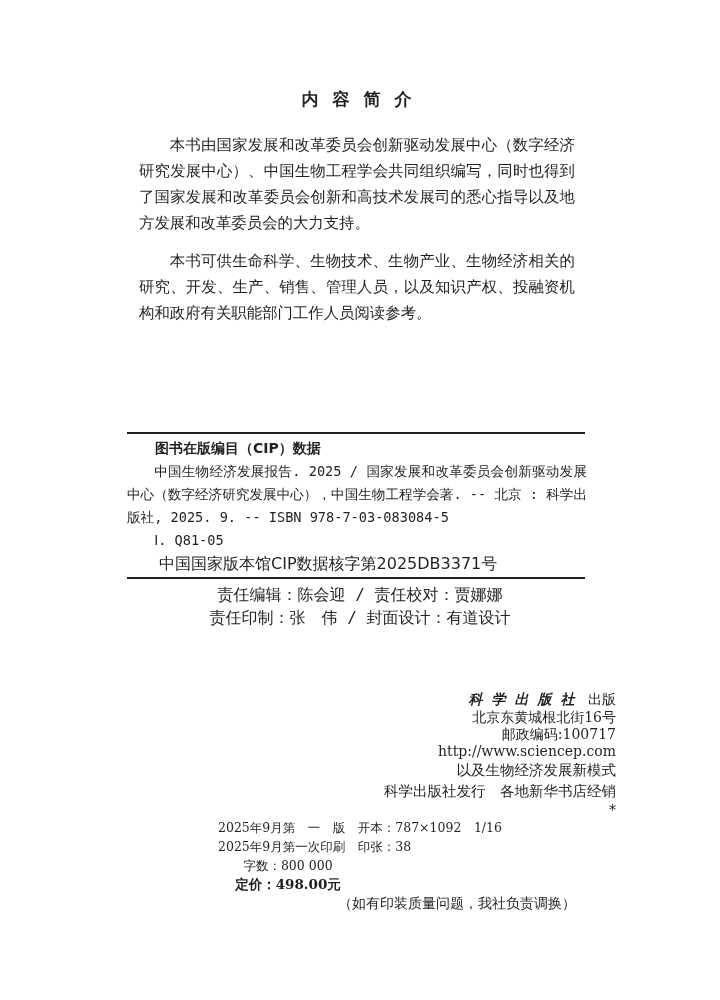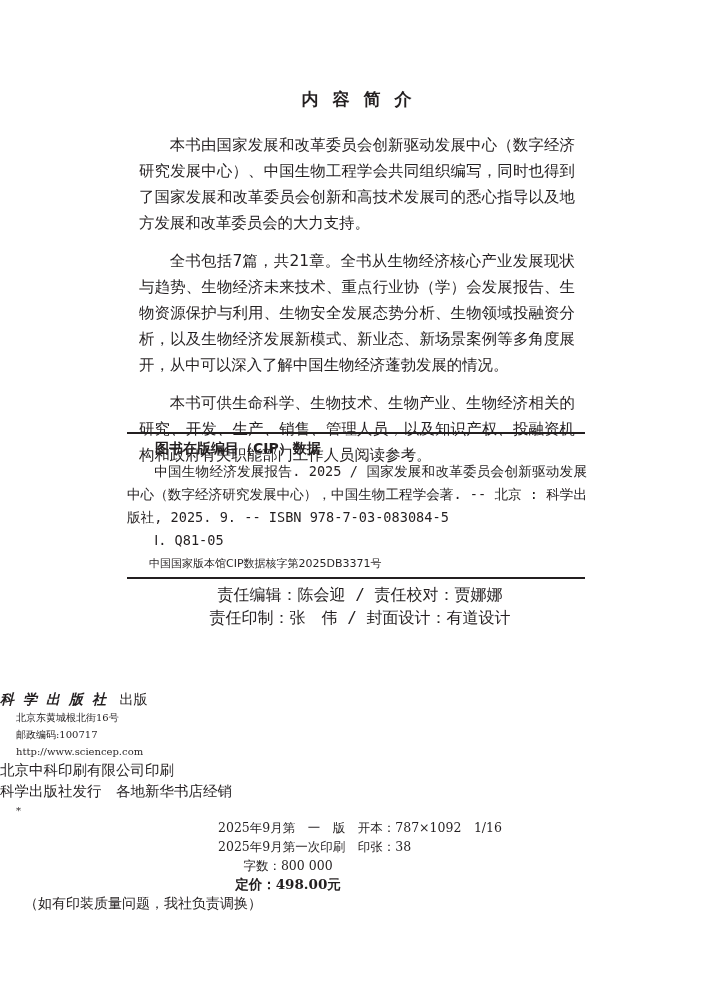--- a/index.html
+++ b/index.html
@@ -22,50 +22,49 @@
   .intro p { margin: 12px; text-indent: 2em; }
   .rule { left: 127px; width: 458px; height: 1.6px; background: #231f20; }
   .cip {
     left: 127px; width: 460px; top: 437px;
     font-size: 14px; line-height: 23px;
     font-family: "DejaVu Sans", sans-serif;
   }
   .cip .head { font-weight: bold; padding-left: 2em; }
   .cip .body { text-indent: 2em; text-align: justify; font-family: "DejaVu Sans Mono", monospace; font-size: 13.6px; }
   .cip .line { padding-left: 2em; font-family: "DejaVu Sans Mono", monospace; font-size: 13.6px; }
-  .cip .line2 { padding-left: 2em; font-size: 11px; }
+  .cip .line2 { padding-left: 2em; font-size: 16px; }
   .credits {
     left: 0; width: 720px; top: 583px; text-align: center;
     font-family: "DejaVu Sans Mono", monospace; font-size: 16px; line-height: 23px;
   }
   .pub {
-    left: 0; width: 616px; top: 689px; text-align: left;
+    left: 0; width: 616px; top: 689px; text-align: right;
     font-family: "DejaVu Serif", serif;
   }
   .pub .logo-row { font-size: 14px; line-height: 20px; }
   .pub .logo { font-style: italic; font-weight: bold; letter-spacing: 9px; font-family: "DejaVu Serif", serif; }
-  .pub .small { font-size: 10px; line-height: 17px; padding-left: 16px; }
+  .pub .small { font-size: 14px; line-height: 17px; padding-left: 16px; }
   .pub .mid { font-size: 14.5px; line-height: 21px; font-family: "DejaVu Sans", sans-serif; }
   .specs {
     left: 0; width: 576px; top: 818px;
     font-size: 12.5px; line-height: 19px; font-family: "DejaVu Serif", serif;
   }
   .specs .row { position: relative; left: 218px; white-space: pre; }
   .specs .center { text-align: center; }
   .specs .price { font-weight: bold; font-size: 13.5px; text-align: center; }
-  .specs .note { text-align: left; font-size: 14px; font-family: "DejaVu Sans", sans-serif; padding-left: 24px; }
+  .specs .note { text-align: right; font-size: 14px; font-family: "DejaVu Sans", sans-serif; padding-left: 24px; }
 </style>
 </head>
 <body>
 
 <div class="abs title">内容简介</div>
 
 <div class="abs intro">
   <p>本书由国家发展和改革委员会创新驱动发展中心（数字经济研究发展中心）、中国生物工程学会共同组织编写，同时也得到了国家发展和改革委员会创新和高技术发展司的悉心指导以及地方发展和改革委员会的大力支持。</p>
-  <p>全书包括7篇，共21章。全书从生物经济核心产业发展现状与趋势、生物经济未来技术、重点行业协（学）会发展报告、生物资源保护与利用、生物安全发展态势分析、生物领域投融资分析，以及生物经济发展新模式、新业态、新场景案例等多角度展开，从中可以深入了解中国生物经济蓬勃发展的情况。</p>
   <p>本书可供生命科学、生物技术、生物产业、生物经济相关的研究、开发、生产、销售、管理人员，以及知识产权、投融资机构和政府有关职能部门工作人员阅读参考。</p>
 </div>
 
 <div class="abs rule" style="top:432px;"></div>
 
 <div class="abs cip">
   <div class="head">图书在版编目（CIP）数据</div>
   <div class="body">中国生物经济发展报告. 2025 / 国家发展和改革委员会创新驱动发展中心（数字经济研究发展中心），中国生物工程学会著. -- 北京 : 科学出版社, 2025. 9. -- ISBN 978-7-03-083084-5</div>
   <div class="line">Ⅰ. Q81-05</div>
   <div class="line2">中国国家版本馆CIP数据核字第2025DB3371号</div>
@@ -79,21 +78,21 @@
 </div>
 
 <div class="abs pub">
   <div class="logo-row">
     <span class="logo">科学出版社</span>
     <span>出版</span>
   </div>
   <div class="small">北京东黄城根北街16号</div>
   <div class="small">邮政编码:100717</div>
   <div class="small">http://www.sciencep.com</div>
-  <div class="mid">北京中科印刷有限公司印刷</div>
+  <div class="mid">以及生物经济发展新模式</div>
   <div class="mid">科学出版社发行　各地新华书店经销</div>
   <div class="small">*</div>
 </div>
 
 <div class="abs specs">
   <div class="row">2025年9月第　一　版　开本：787×1092　1/16</div>
   <div class="row">2025年9月第一次印刷　印张：38</div>
   <div class="center">字数：800 000</div>
   <div class="price">定价：498.00元</div>
   <div class="note">（如有印装质量问题，我社负责调换）</div>

